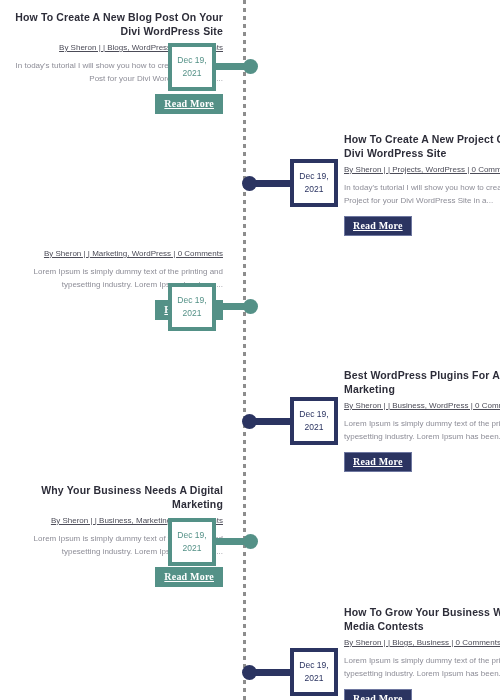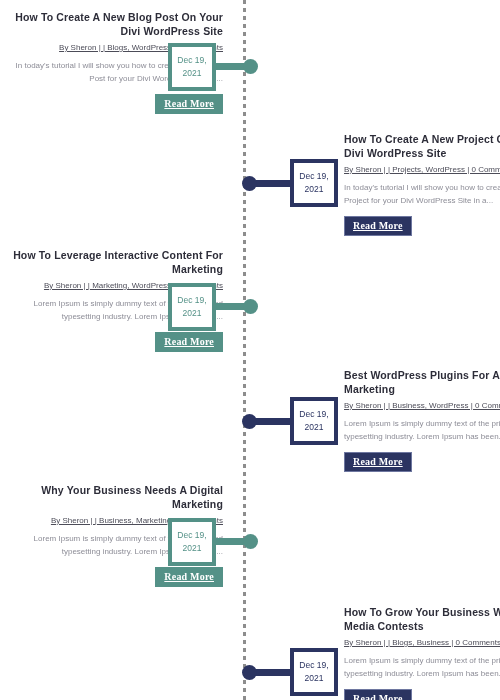--- a/index.html
+++ b/index.html
@@ -162,21 +162,20 @@
     <div class="connector" style="left:248px; top:180px; width:44px;"></div>
     <div class="dot" style="left:242px; top:176px;"></div>
     <div class="date-box" style="left:290px; top:159px;">
       <span>Dec 19,</span>
       <span>2021</span>
     </div>
   </div>
 
   <div class="row theme-teal" style="top:0px;">
     <div class="card left" style="top:248px;">
-      <p class="card-title">How To Leverage Interactive Content For Marketing</p>
       <p class="card-meta">By Sheron | | Marketing, WordPress | 0 Comments</p>
       <p class="card-excerpt">Lorem Ipsum is simply dummy text of the printing and typesetting industry. Lorem Ipsum has been...</p>
       <a class="read-more">Read More</a>
     </div>
     <div class="connector" style="left:216px; top:303px; width:36px;"></div>
     <div class="dot" style="left:243px; top:299px;"></div>
     <div class="date-box" style="left:168px; top:283px;">
       <span>Dec 19,</span>
       <span>2021</span>
     </div>

